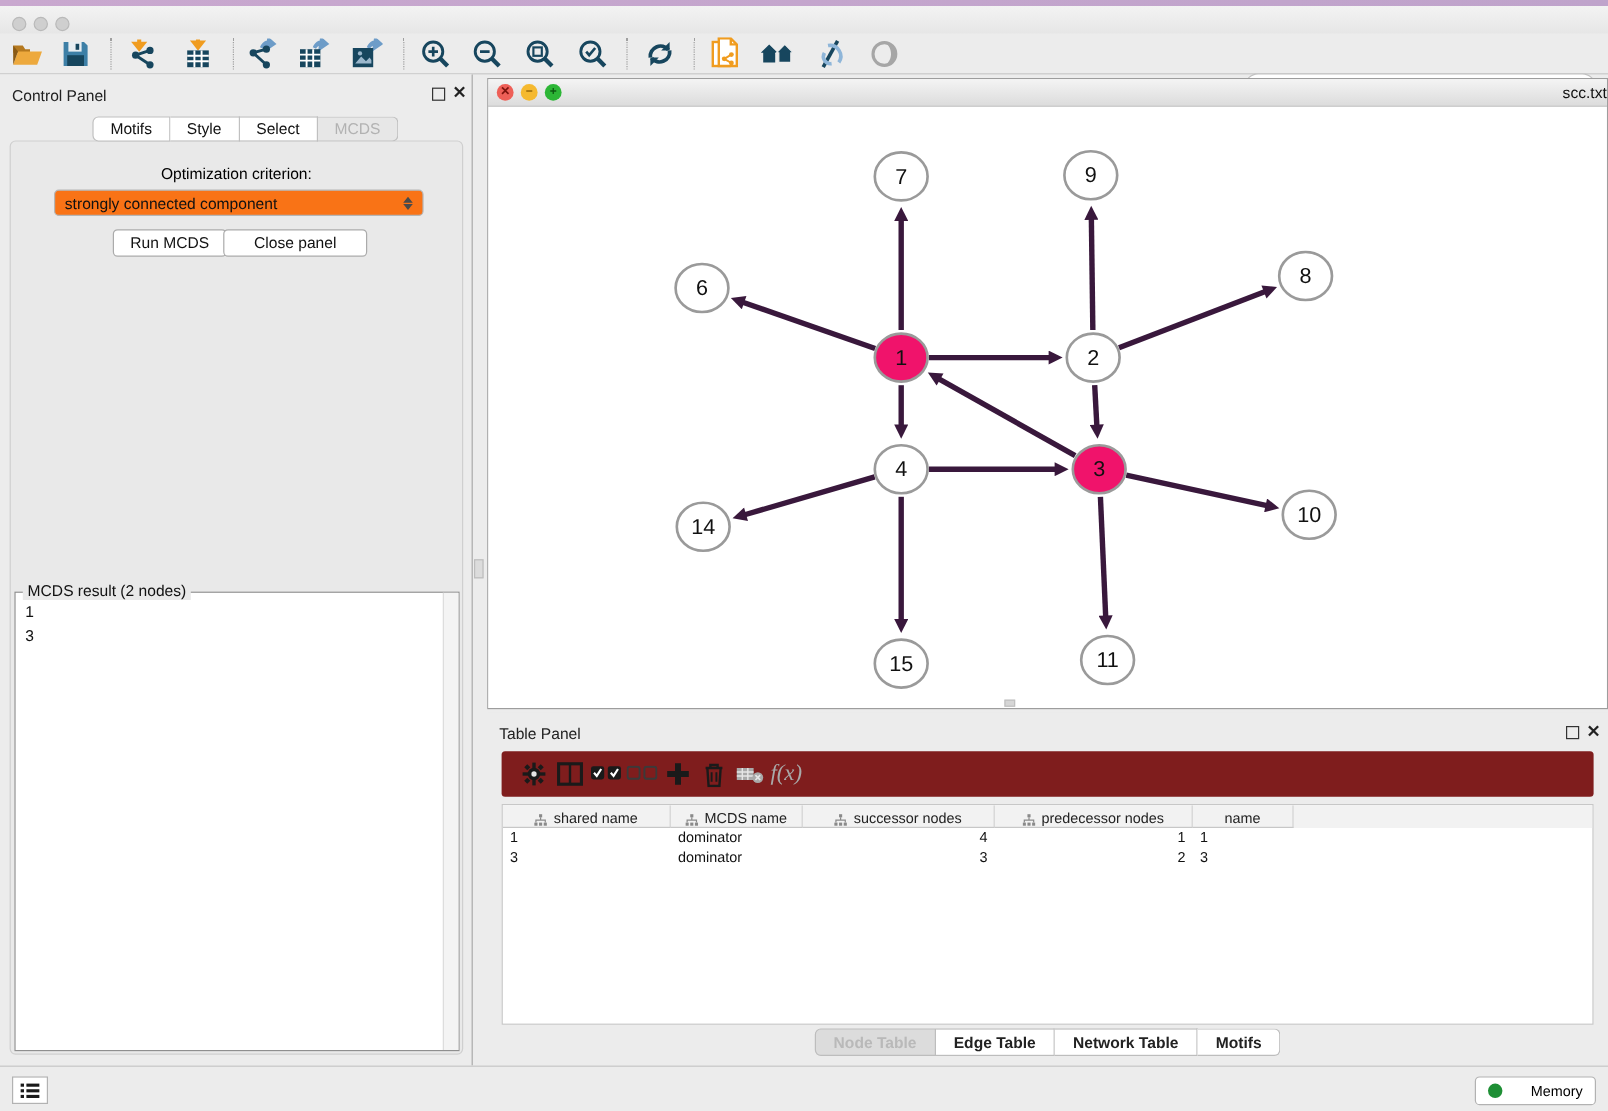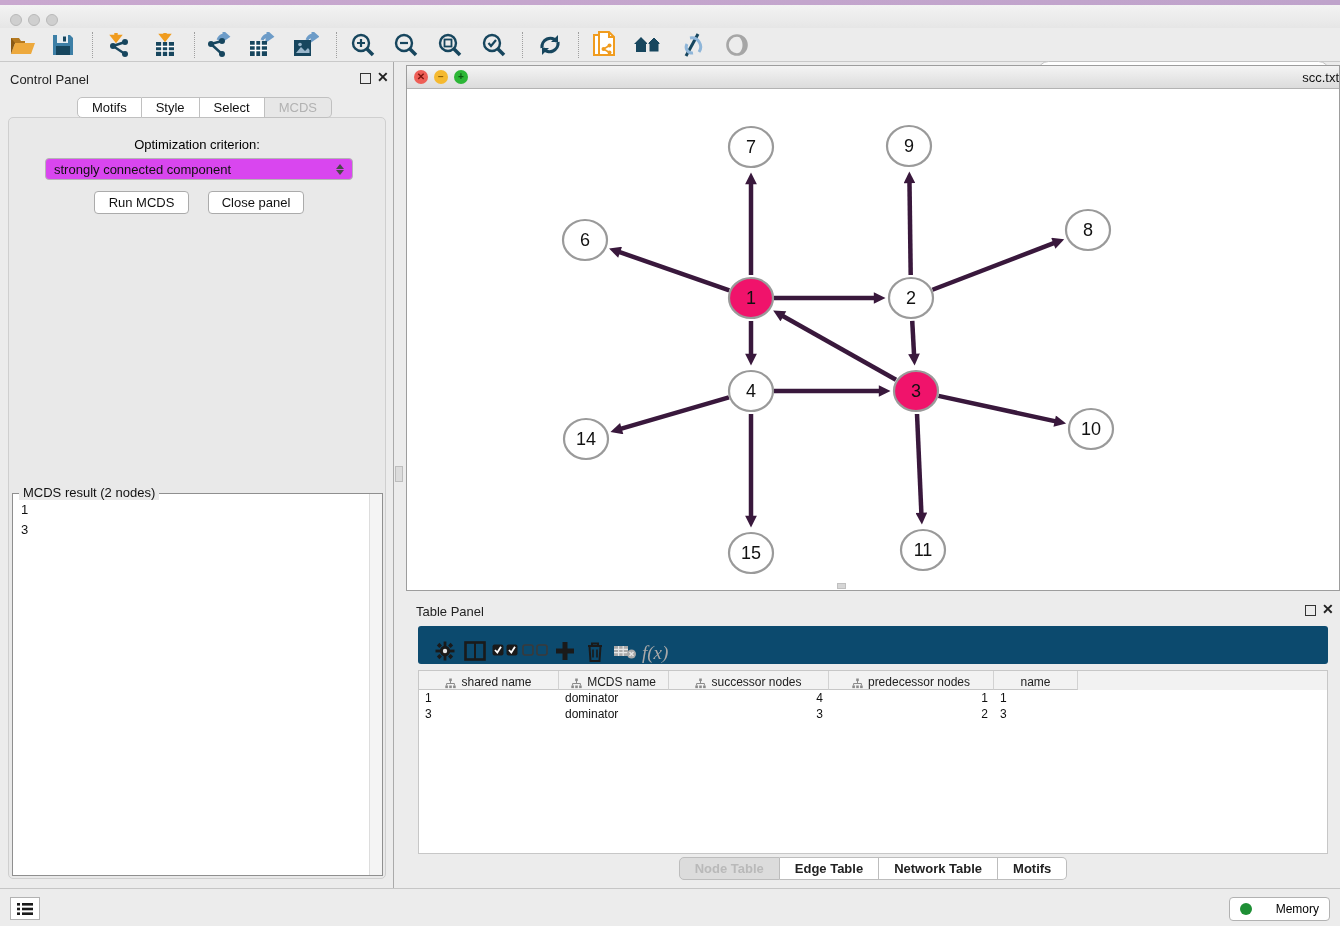--- a/index.html
+++ b/index.html
@@ -34,21 +34,21 @@
   .close-btn { position:absolute; top:8px; font-size:14px; font-weight:bold; color:#222; line-height:14px; }
   .cp-tabs { position:absolute; left:77px; top:35px; height:21px; display:flex; }
   .seg-tab { height:21px; padding:0 14px; background:#fff; border:1px solid #c0c0c0; border-left:none;
     display:flex; align-items:center; font-size:13px; color:#111; }
   .seg-tab:first-child { border-left:1px solid #c0c0c0; border-radius:5px 0 0 5px; }
   .seg-tab:last-child { border-radius:0 5px 5px 0; }
   .seg-tab.active { background:#e7e7e7; color:#b2b2b2; }
   .cp-body { position:absolute; left:8px; top:55px; width:378px; height:762px; background:#e9e9e9;
     border:1px solid #cfcfcf; border-radius:5px; }
   .opt-label { position:absolute; left:0; top:75px; width:394px; text-align:center; color:#000; }
-  .cp-select { position:absolute; left:45px; top:96px; width:308px; height:22px; background:#d946ef;
+  .cp-select { position:absolute; left:45px; top:96px; width:308px; height:22px; background:#f97316;
     border:1px solid #b5b5b5; border-radius:4px; display:flex; align-items:center; padding:0 8px; }
   .cp-select .sel-text { flex:1; font-size:13px; }
   .spin-arrows { display:flex; flex-direction:column; gap:1px; align-items:center; }
   .spin-arrows i { width:0; height:0; border-left:4px solid transparent; border-right:4px solid transparent; }
   .spin-up { border-bottom:5px solid #4a4a4a; }
   .spin-down { border-top:5px solid #4a4a4a; }
   .cp-btn { position:absolute; top:129px; height:23px; background:#fff; border:1px solid #ababab;
     border-radius:4px; font-size:13px; font-family:"Liberation Sans",sans-serif; color:#111; }
   .mcds-fieldset { position:absolute; left:12px; top:431px; width:371px; height:383px;
     border:1px solid #8f8f8f; background:#fff;padding-left:21px; }
@@ -64,22 +64,22 @@
   .net-light { position:absolute; top:4px; width:14px; height:14px; border-radius:50%;
     font-size:10px; font-weight:bold; text-align:center; line-height:14px; }
   .net-title { position:absolute; top:4px; left:0; width:100%; text-align:right; color:#111; }
   .net-canvas { position:absolute; left:0; top:23px; width:932px; height:501px; background:#fff; }
   .net-hthumb { position:absolute; left:430px; bottom:1px; width:9px; height:6px; background:#d6d6d6; border:1px solid #c0c0c0; }
   .split-grip { position:absolute; left:395px; top:466px; width:8px; height:16px; background:#dcdcdc;
     border:1px solid #bdbdbd; }
 
   
   .table-panel { position:absolute; left:406px; top:594px; width:934px; height:294px; background:#ececec; }
-  .tp-toolbar { position:absolute; left:12px; top:32px; width:910px; height:38px; background:#0c4a6e;
-    border-radius:3px; display:flex; align-items:flex-end; gap:4px; padding-left:14px; }
+  .tp-toolbar { position:absolute; left:12px; top:32px; width:910px; height:38px; background:#7f1d1d;
+    border-radius:3px; display:flex; align-items:center; gap:4px; padding-left:14px; }
   .tp-tool { width:26px; height:26px; display:flex; align-items:center; justify-content:center; }
   .fx-label { font-family:"Liberation Serif", serif; font-style:italic; font-size:19px; color:#a9a9a9; }
   .tp-table { position:absolute; left:12px; top:76px; width:910px; height:184px; background:#fff;
     border:1px solid #c7c7c7; overflow:hidden; }
   .tp-header { display:flex; height:19px; background:#f2f2f2; }
   .tp-th { border-right:1px solid #d2d2d2; border-bottom:1px solid #c7c7c7; display:flex; align-items:flex-end;
     justify-content:center; gap:5px; font-size:12px; color:#222; }
   .tp-row { display:flex; height:16px; }
   .tp-td { font-size:12px; padding:1px 6px 0 6px; overflow:hidden; white-space:nowrap; }
   .tp-tabs { position:absolute; left:0; bottom:8px; width:100%; display:flex; justify-content:center; }
@@ -257,21 +257,21 @@
     </div>
   <div class="opt-label">Optimization criterion:</div>
   <div class="cp-select">
     <span class="sel-text">strongly connected component</span>
     <span class="spin-arrows">
         <i class="spin-up"></i>
         <i class="spin-down"></i>
       </span>
   </div>
   <button class="cp-btn" style="left:94px; width:95px">Run MCDS</button>
-  <button class="cp-btn" style="left:208px; width:96px">Close panel</button>
+  <button class="cp-btn" style="left:186px; width:120px">Close panel</button>
   <div class="mcds-fieldset">
     <span class="mcds-legend">MCDS result (2 nodes)</span>
     <div class="mcds-lines" id="mcds-lines"><div>1</div><div>3</div></div>
     <div class="mcds-scroll"></div>
   </div>
 </div>
 <div class="split-grip"></div>
 
 <div class="net-window">
   <div class="net-titlebar">

